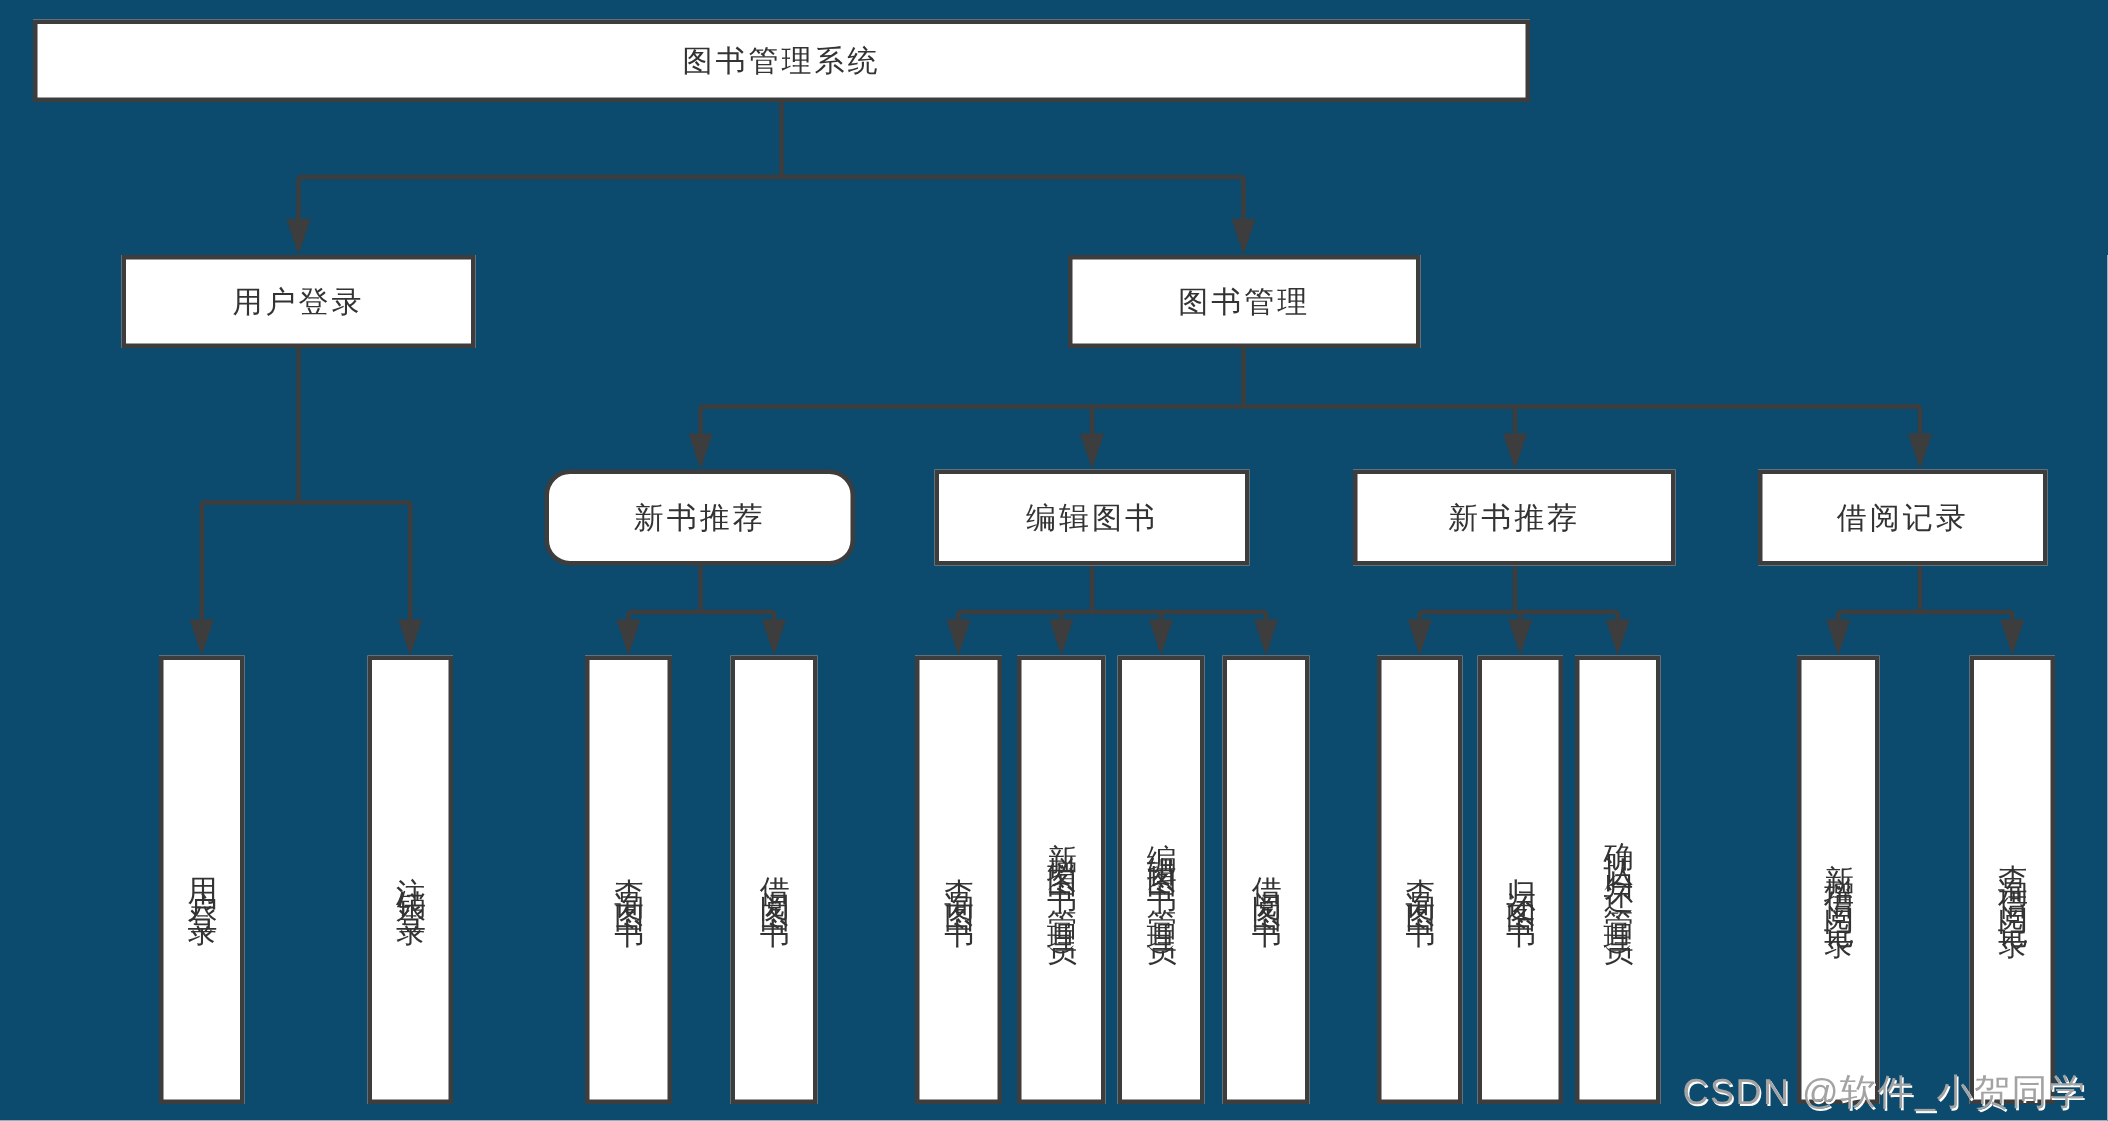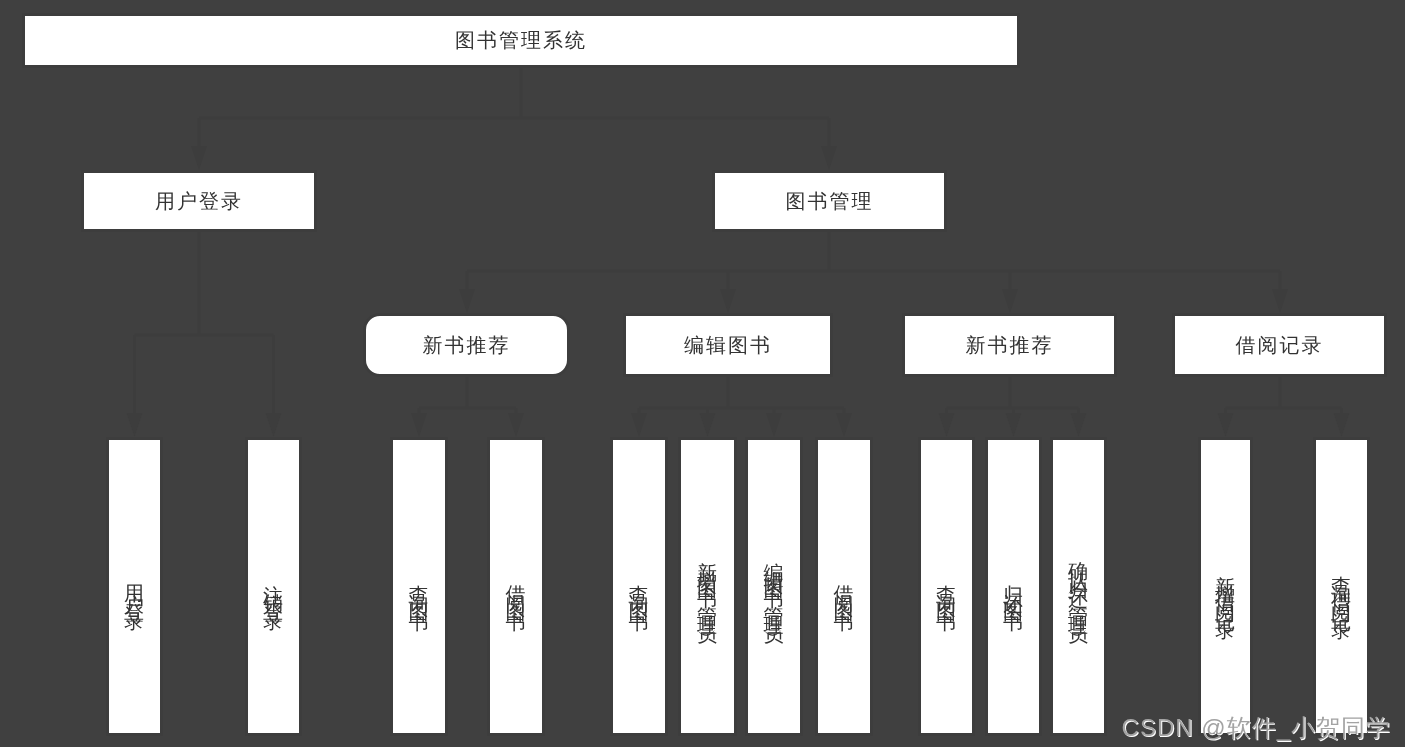--- a/index.html
+++ b/index.html
@@ -5,21 +5,21 @@
   html, body {
     margin: 0;
     padding: 0;
     background: #ffffff;
     font-family: "Liberation Sans", "DejaVu Sans", sans-serif;
   }
   .canvas {
     position: relative;
     width: 1405px;
     height: 747px;
-    background: #404040;
+    background: #0c4a6e;
     overflow: hidden;
   }
   .connectors {
     position: absolute;
     left: 0;
     top: 0;
     width: 1405px;
     height: 747px;
   }
   .connectors path {
@@ -121,21 +121,21 @@
 
   <div class="node h" style="left:363px; top:313px; width:207px; height:64px;border-radius:17px;">
     <span class="label">新书推荐</span>
   </div>
   <div class="node h" style="left:623px; top:313px; width:210px; height:64px;">
     <span class="label">编辑图书</span>
   </div>
   <div class="node h" style="left:902px; top:313px; width:215px; height:64px;">
     <span class="label">新书推荐</span>
   </div>
-  <div class="node h" style="left:1172px; top:313px; width:215px; height:64px;">
+  <div class="node h" style="left:1172px; top:313px; width:193px; height:64px;">
     <span class="label">借阅记录</span>
   </div>
 
   <div class="node v" style="left:106px; top:437px; width:57px; height:299px;">
     <span class="label">用户登录</span>
   </div>
   <div class="node v" style="left:245px; top:437px; width:57px; height:299px;">
     <span class="label">注销登录</span>
   </div>
   <div class="node v" style="left:390px; top:437px; width:58px; height:299px;">

